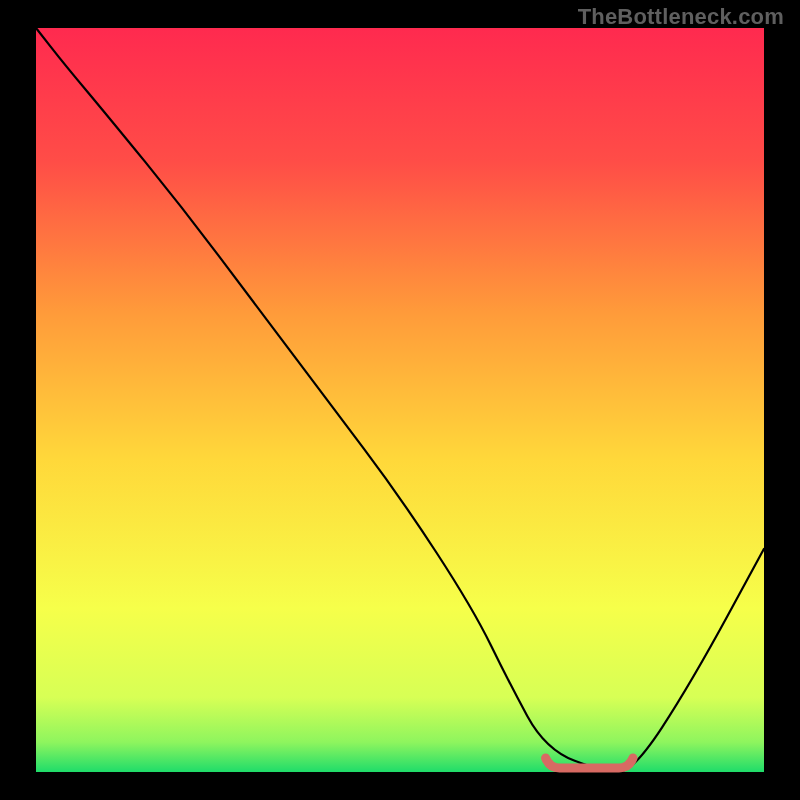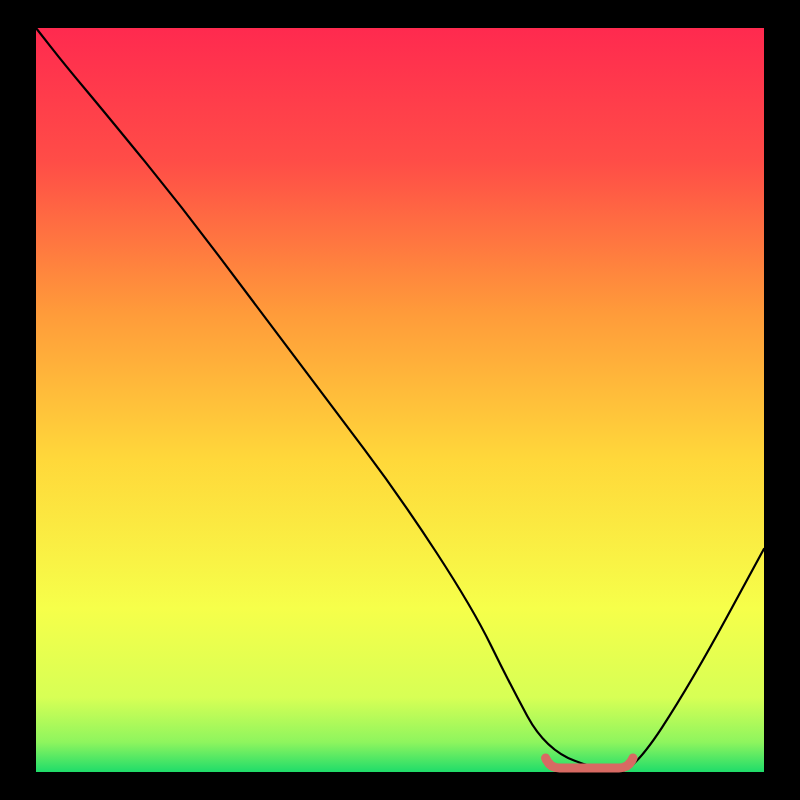--- a/index.html
+++ b/index.html
@@ -28,20 +28,21 @@
   }
   svg {
     display: block;
   }
 </style>
 </head>
 <body>
 
 <div class="frame">
 
+  <div class="watermark">TheBottleneck.com</div>
 
   <svg width="800" height="800">
     <defs>
       <linearGradient id="bg-grad" x1="0" y1="0" x2="0" y2="1">
         <stop offset="0%" stop-color="#ff2a4f"></stop>
         <stop offset="18%" stop-color="#ff4d47"></stop>
         <stop offset="38%" stop-color="#ff9a3a"></stop>
         <stop offset="58%" stop-color="#ffd83a"></stop>
         <stop offset="78%" stop-color="#f6ff4a"></stop>
         <stop offset="90%" stop-color="#d7ff55"></stop>

